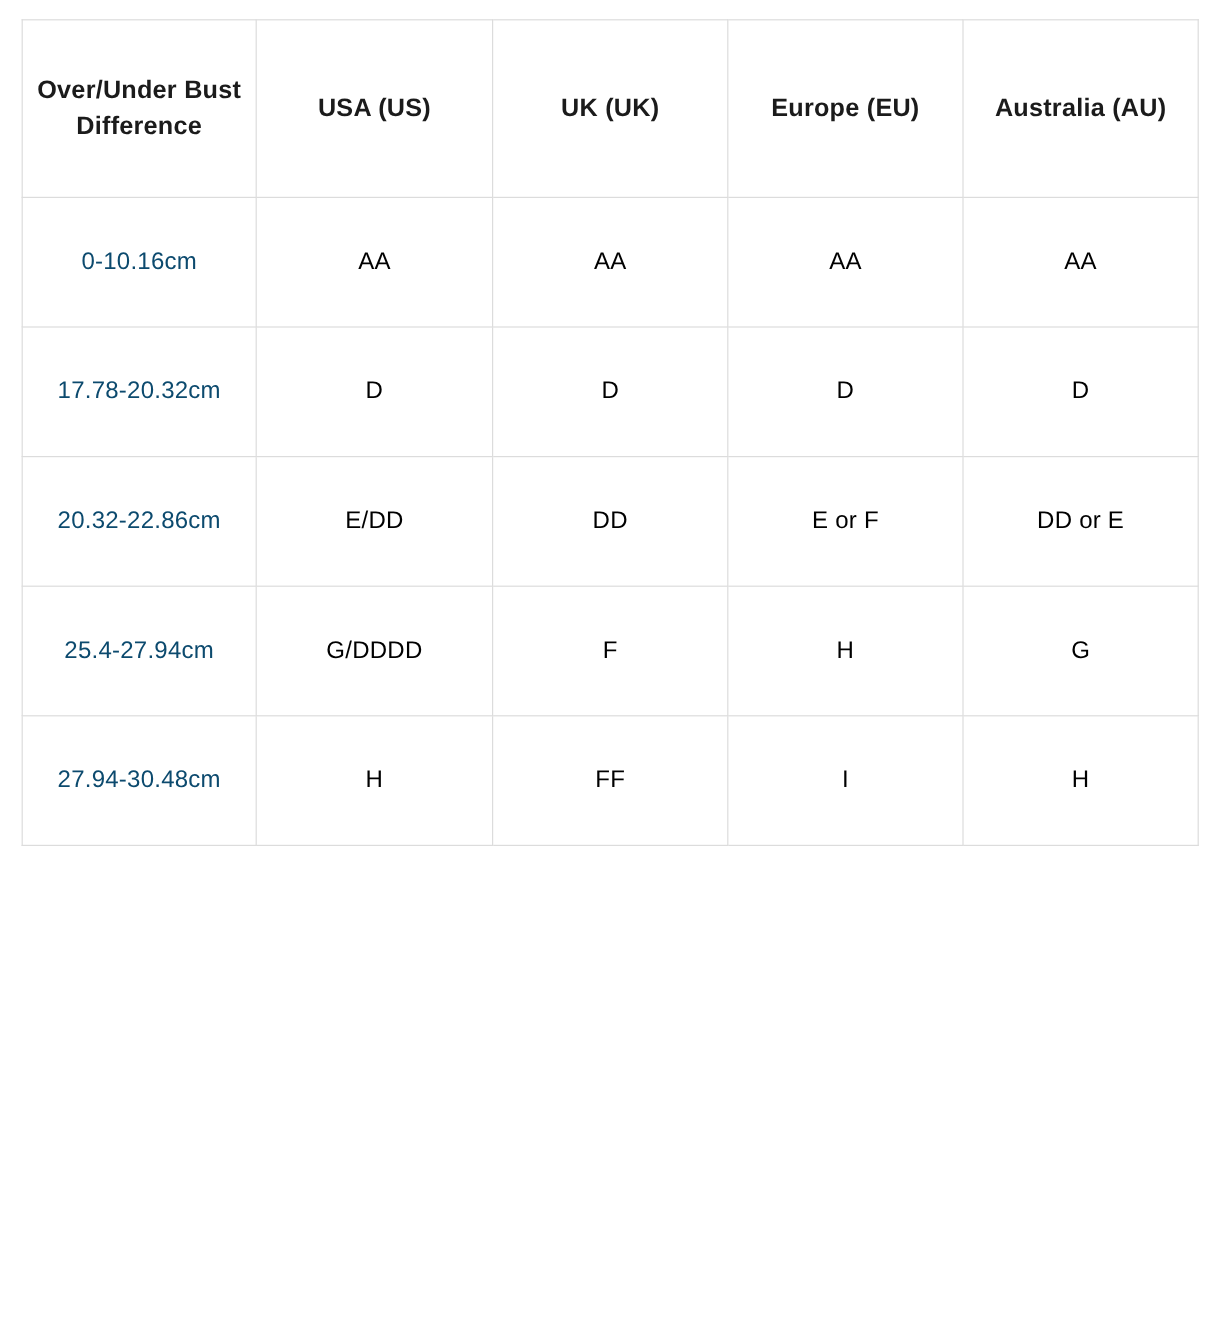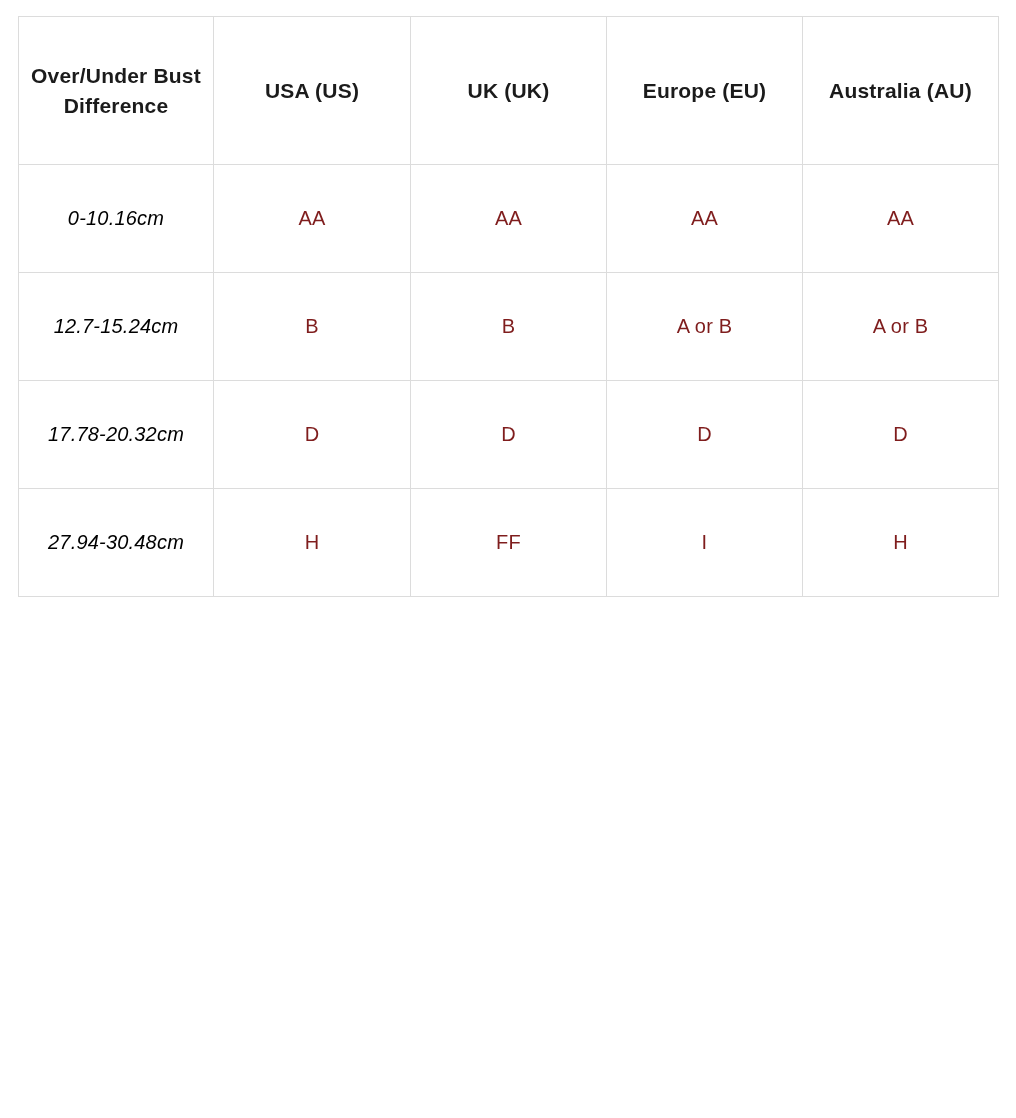--- a/index.html
+++ b/index.html
@@ -45,27 +45,26 @@
     font-size: 21px;
     font-weight: bold;
     color: #1b1b1b;
     line-height: 1.42;
     letter-spacing: 0.2px;
   }
   table.size-table tbody td {
     height: 108px;
     font-size: 20px;
     font-weight: normal;
-    color: #7f1d1d;
+    color: #000000;
     line-height: 1.45;
     letter-spacing: 0.2px;
   }
   table.size-table tbody td.range-cell {
-    color: #000000;
-    font-style: italic;
+    color: #0c4a6e;
   }
 </style>
 </head>
 <body>
 
 <div class="page">
   <table class="size-table">
     <colgroup>
       <col class="c0">
         <col class="c1">
@@ -84,32 +83,39 @@
     </thead>
     <tbody>
       <tr>
         <td class="range-cell">0-10.16cm</td>
         <td>AA</td>
         <td>AA</td>
         <td>AA</td>
         <td>AA</td>
       </tr>
       <tr>
-        <td class="range-cell">12.7-15.24cm</td>
-        <td>B</td>
-        <td>B</td>
-        <td>A or B</td>
-        <td>A or B</td>
-      </tr>
-      <tr>
         <td class="range-cell">17.78-20.32cm</td>
         <td>D</td>
         <td>D</td>
         <td>D</td>
         <td>D</td>
+      </tr>
+      <tr>
+        <td class="range-cell">20.32-22.86cm</td>
+        <td>E/DD</td>
+        <td>DD</td>
+        <td>E or F</td>
+        <td>DD or E</td>
+      </tr>
+      <tr>
+        <td class="range-cell">25.4-27.94cm</td>
+        <td>G/DDDD</td>
+        <td>F</td>
+        <td>H</td>
+        <td>G</td>
       </tr>
       <tr>
         <td class="range-cell">27.94-30.48cm</td>
         <td>H</td>
         <td>FF</td>
         <td>I</td>
         <td>H</td>
       </tr>
     </tbody>
   </table>

